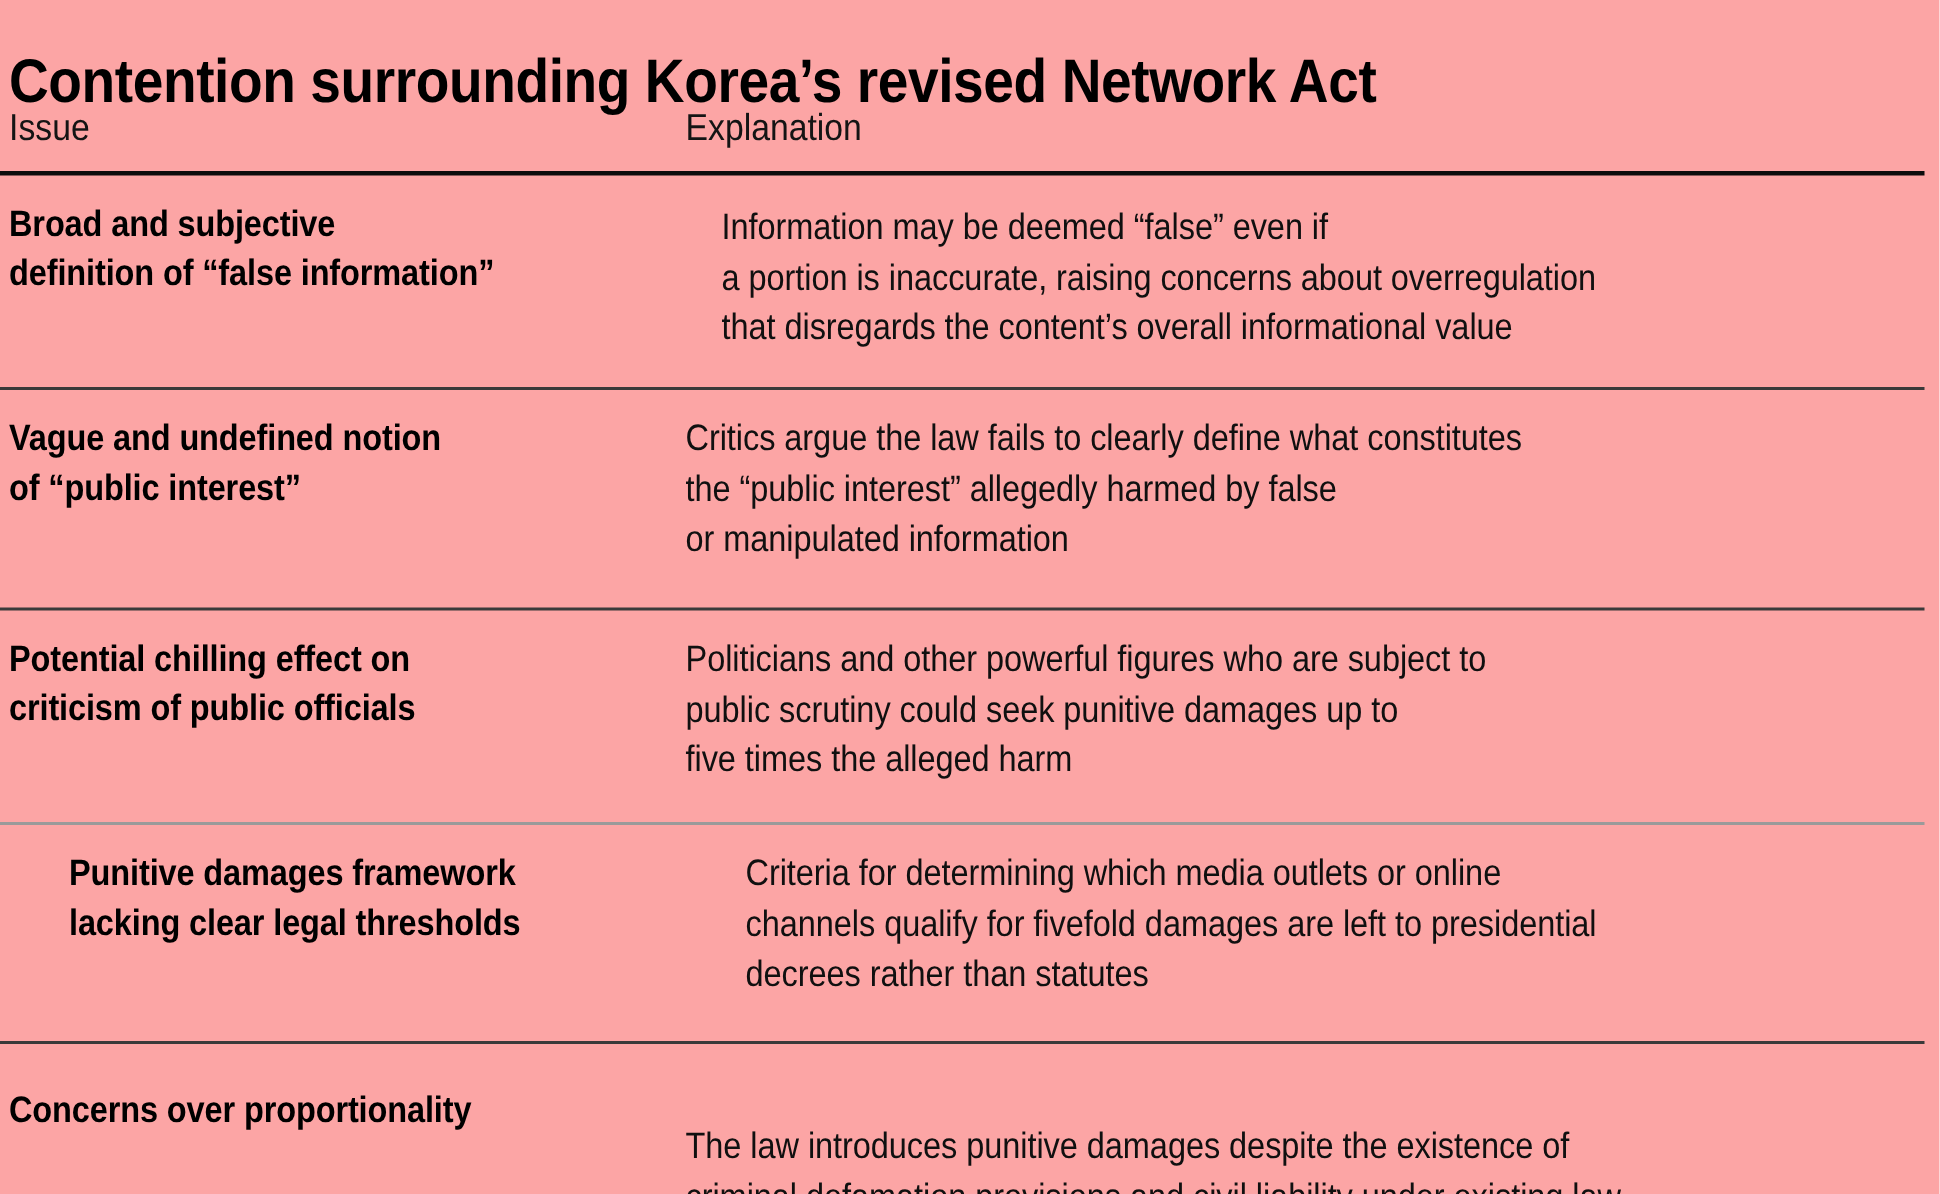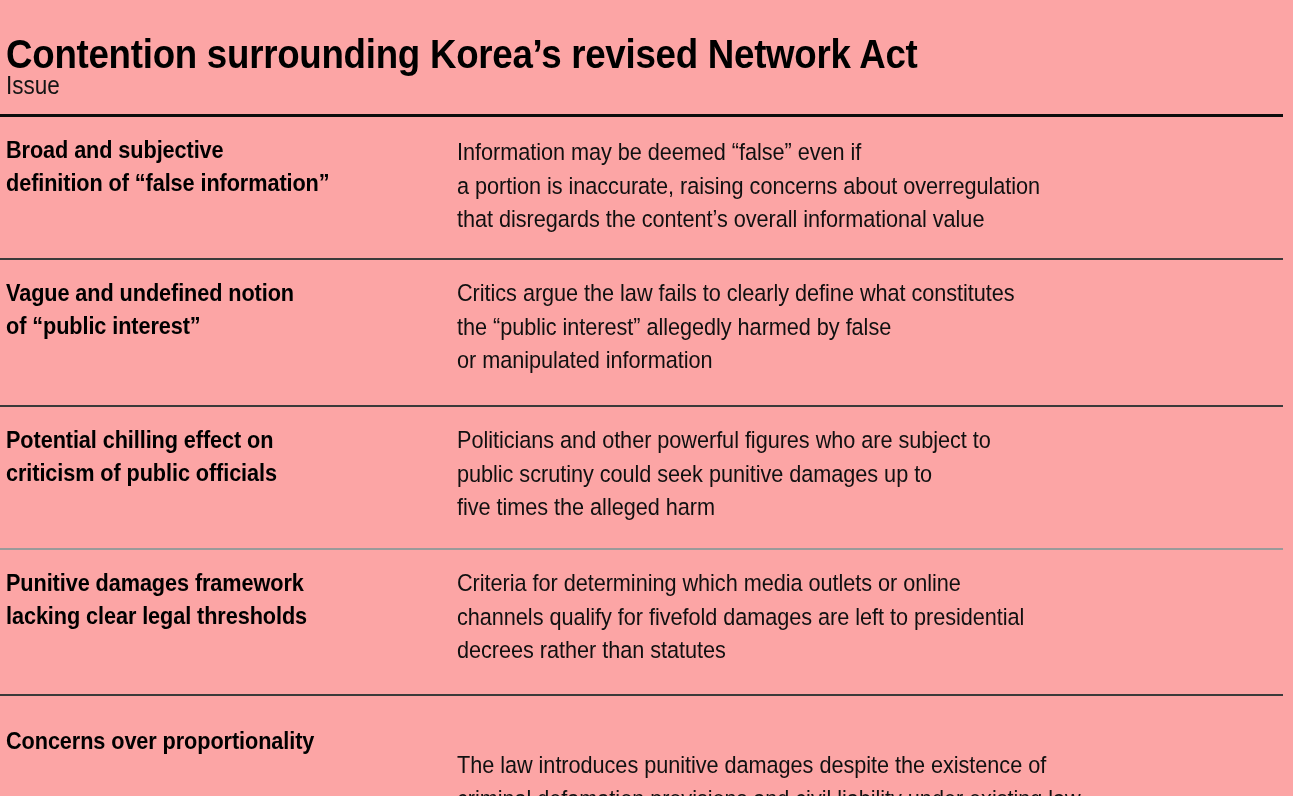--- a/index.html
+++ b/index.html
@@ -125,41 +125,42 @@
     font-weight: 400;
     color: #101010;
     letter-spacing: -0.05px;
     display: inline-block;
     transform: scaleX(0.885);
     transform-origin: left top;
     white-space: pre;
   }
 
   
-  .r1 { height: 141px; }
+  .r1 { height: 141px; gap: 24px; }
   .r2 { height: 145px; }
   .r3 { height: 141px; border-radius: 20px; }
-  .r4 { height: 144px; }
+  .r4 { height: 144px; padding-left: 40px; }
   .r5 { height: 101px; }
 
   .r1 .col-expl { padding-top: 2px; }
   .r5 .col-issue { padding-top: 12px; }
   .r5 .col-expl { padding-top: 2px; margin-top: 34px; }
 </style>
 </head>
 <body>
 
 <div id="page">
 
   <h1 class="title">Contention surrounding Korea’s revised Network Act</h1>
 
   <div class="table">
 
     <div class="row row-header">
       <div class="col-issue"><span class="hdr-text">Issue</span></div>
+      <div class="col-expl"><span class="hdr-text">Explanation</span></div>
     </div>
     <div class="rule rule-thick"></div>
 
     <div class="row row-body r1">
       <div class="col-issue"><span class="issue-text">Broad and subjective
 definition of “false information”</span></div>
       <div class="col-expl"><span class="expl-text">Information may be deemed “false” even if
 a portion is inaccurate, raising concerns about overregulation
 that disregards the content’s overall informational value</span></div>
     </div>

